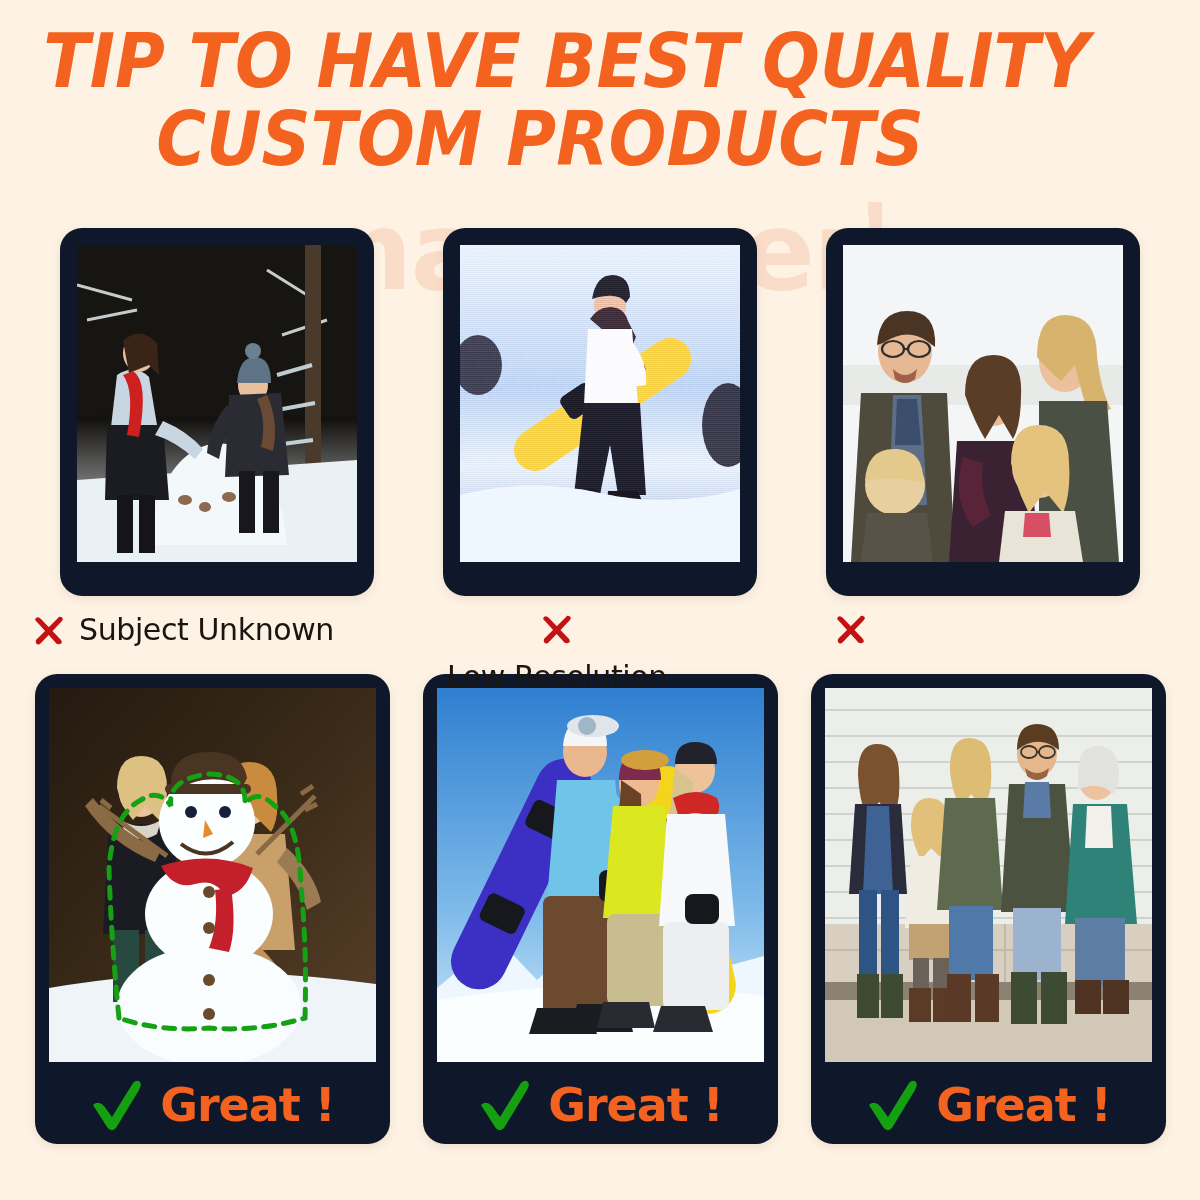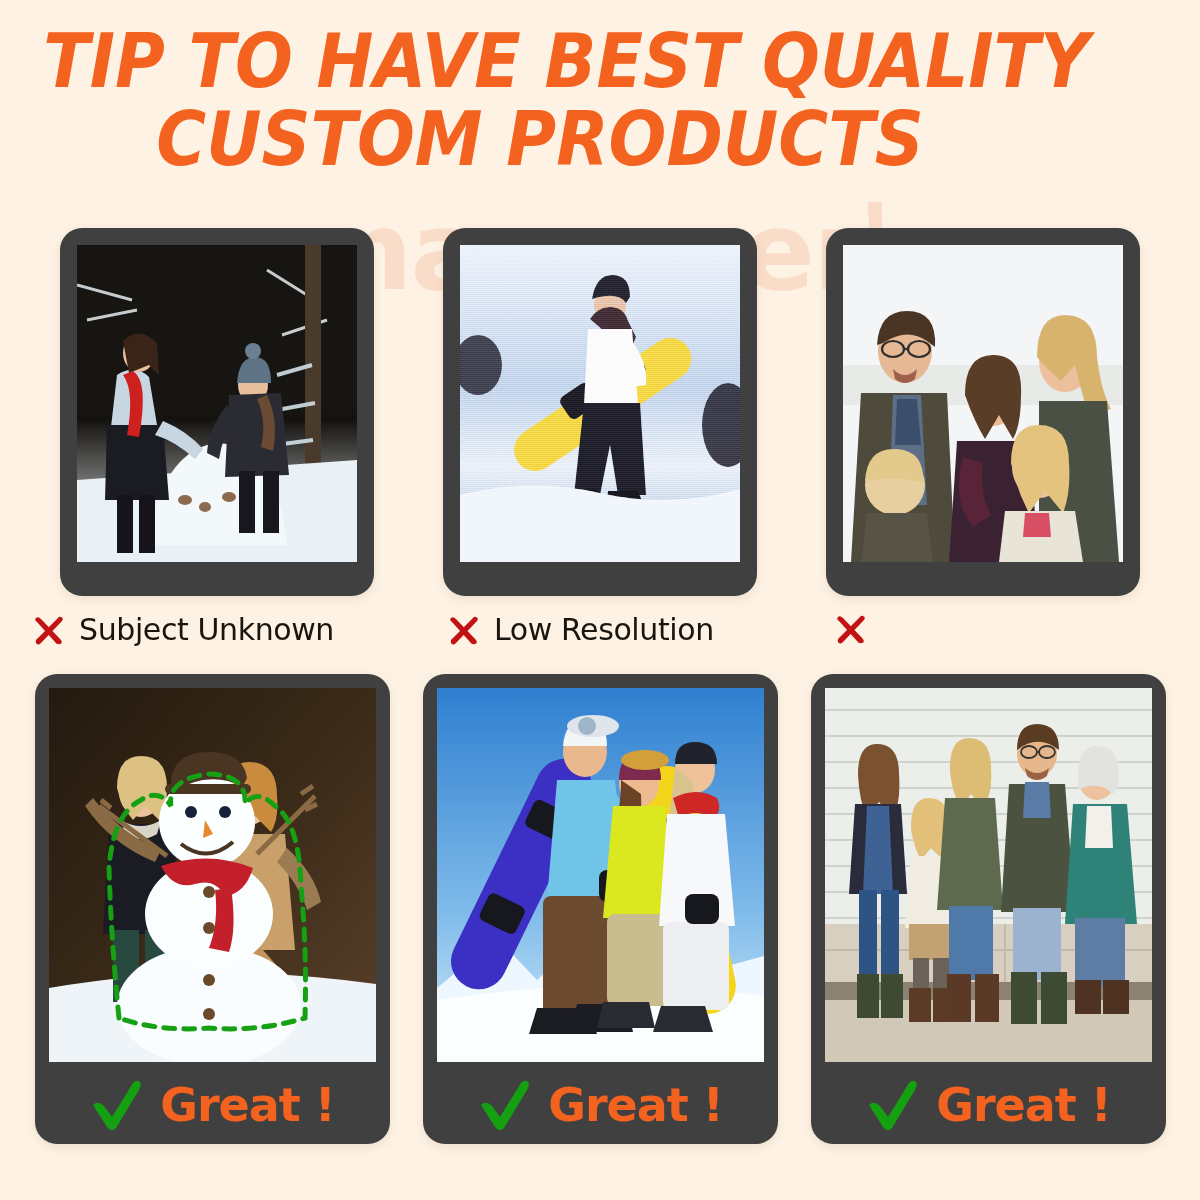--- a/index.html
+++ b/index.html
@@ -60,21 +60,21 @@
   
   .grid {
     position:absolute;
     left:0; top:0;
     width:1200px; height:1200px;
     z-index:2;
   }
 
   .card {
     position:absolute;
-    background:#404040;
+    background:#0f172a;
     border-radius:22px;
     box-shadow:0 3px 10px rgba(170,140,110,0.18);
   }
 
   
   .card.top   { top:228px; height:368px; }
   .card.c1    { left:60px;  width:314px; }
   .card.c2    { left:443px; width:314px; }
   .card.c3    { left:826px; width:314px; }
 
@@ -102,21 +102,21 @@
   }
   .neg-label .txt {
     font-family:"DejaVu Sans", sans-serif;
     font-size:30px;
     font-weight:400;
     color:#19150F;
     letter-spacing:-0.4px;
     white-space:nowrap;
   }
   .nl1 { left:32px;  top:612px; }
-  .nl2 { left:447px; top:612px; }
+  .nl2 { left:447px; top:612px;flex-direction:column; }
   .nl3 { left:834px; top:612px; }
 
   
   .great {
     position:absolute;
     left:0; right:0; bottom:12px;
     display:flex;
     align-items:center;
     justify-content:center;
     gap:16px;

